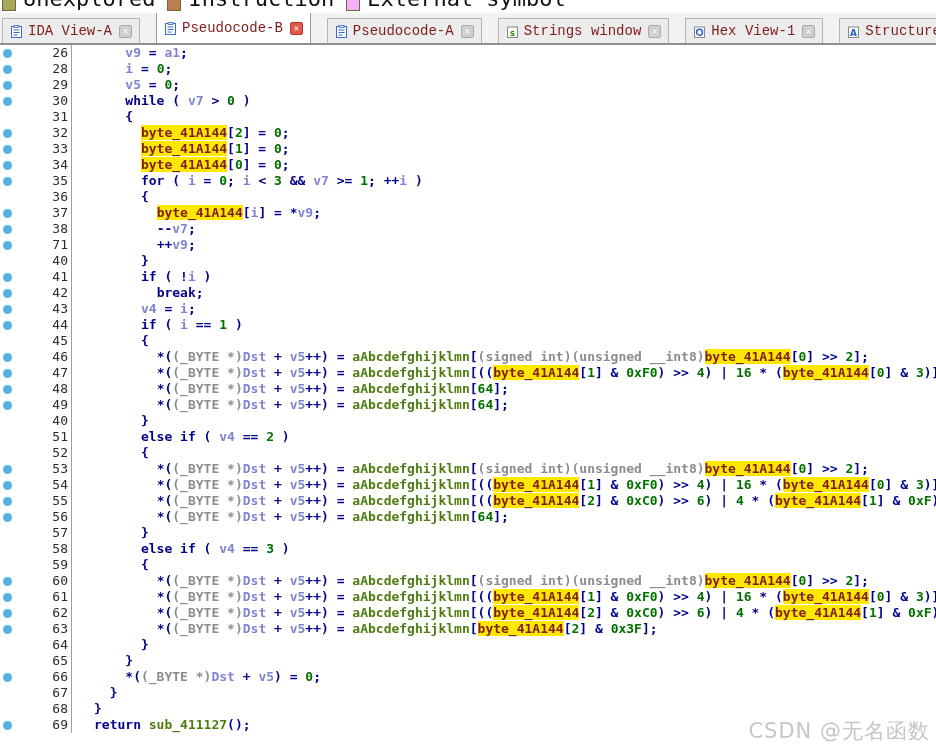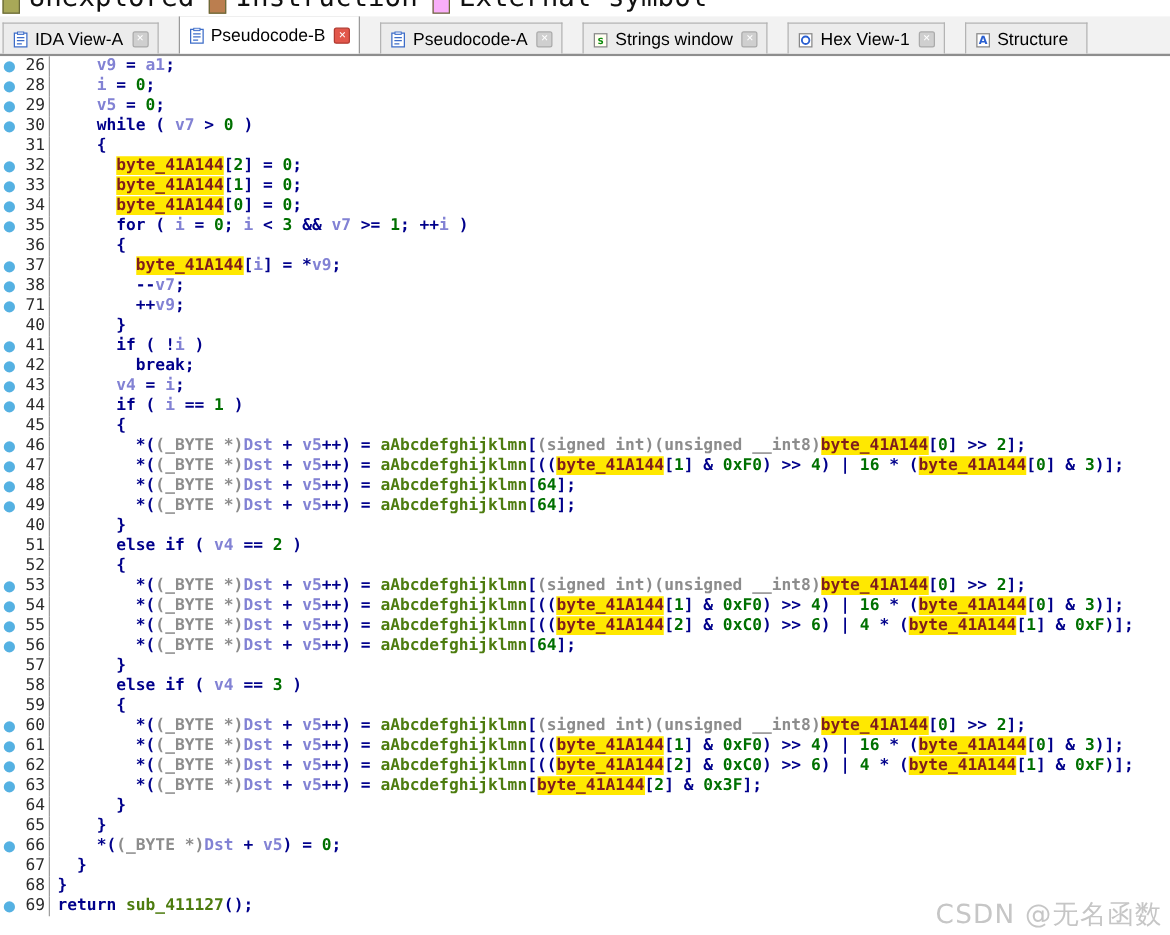--- a/index.html
+++ b/index.html
@@ -13,34 +13,34 @@
   .legend-swatch { width:14px; height:14px; border:1px solid #6a6a3a; margin-right:7px; margin-top:10px; }
   .legend-label { font-size:22px; color:#111; font-family:"DejaVu Sans Mono", monospace; }
 
   
   .tabbar { height:32px; background:#f2f2f2; border-bottom:2px solid #8e8e8e;
             display:flex; align-items:flex-end; overflow:hidden; padding-left:2px; }
   .tab { display:flex; align-items:center; white-space:nowrap; cursor:default;
          background:#ececec; border:1px solid #b4b4b4; border-bottom:none;
          height:25px; padding:0 7px; margin-right:16px; }
   .tab.active { background:#fff; border-color:#9a9a9a; height:31px; }
-  .tab-label { font-size:14px; color:#000000; margin:0 7px 0 5px; font-family:Liberation Sans, sans-serif; }
+  .tab-label { font-size:14px; color:#7f1d1d; margin:0 7px 0 5px; font-family:Liberation Mono, monospace; }
   .tab-close { width:13px; height:13px; border-radius:2px; background:#cfcfcf; border:1px solid #aaa;
                color:#fff; font-size:9px; line-height:11px; text-align:center; font-weight:bold; }
   .tab-close.red { background:#e2574b; border-color:#b03a30; }
   .tab-icon { display:inline-block; width:13px; height:14px; }
 
   
   .code { background:#fff; }
   .cl { height:16px; display:flex; align-items:center; }
   .dotcell { width:16px; flex:none; display:flex; align-items:center; }
   .dot { width:9px; height:9px; border-radius:50%; background:#55b1e2; margin-left:3px; }
   .num { width:24px; flex:none; text-align:right; padding-right:3px; border-right:1px solid #9f9f9f;
-         font-size:13px; color:#2b2b2b; align-self:stretch; line-height:16px; }
-  .ct { white-space:pre; font-size:13px; font-weight:bold; padding-left:6px; color:#00008b; line-height:16px; }
+         font-size:13px; color:#2b2b2b; align-self:stretch; line-height:16px;margin-left:32px; }
+  .ct { white-space:pre; font-size:13px; font-weight:bold; padding-left:6px; color:#00008b; line-height:16px;margin-left:16px; }
 
   .nv { color:#00008b; }
   .lv { color:#8282d4; }
   .nu { color:#007000; }
   .gr { color:#8c8c8c;text-align:right; }
   .gl { color:#4d7c0f; }
   .hl { color:#7f1d1d; background:#ffe800; }
 
   
   .watermark { position:absolute; top:717px; right:6px; font-size:21px; color:#c6c6c6;

